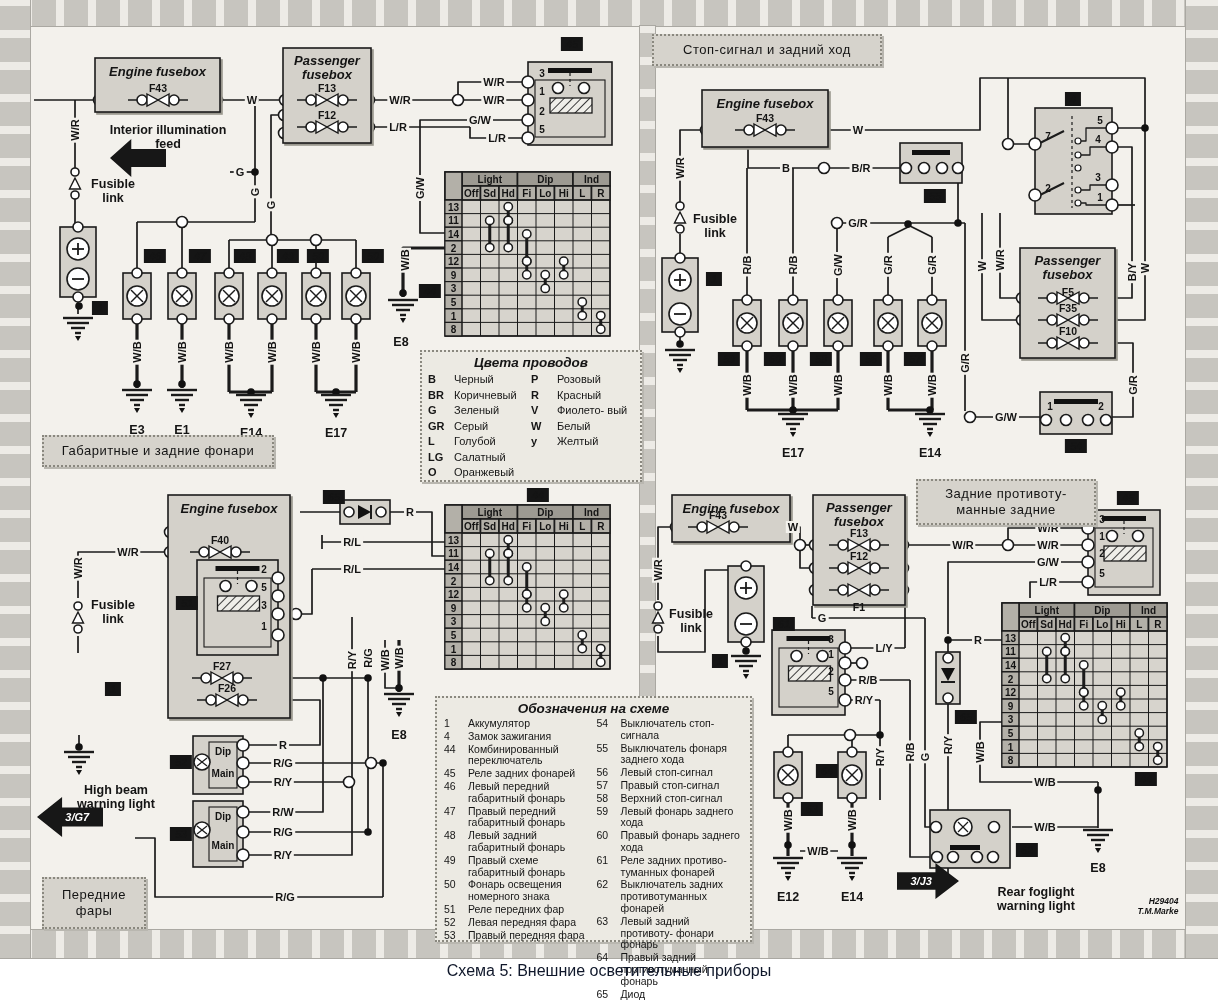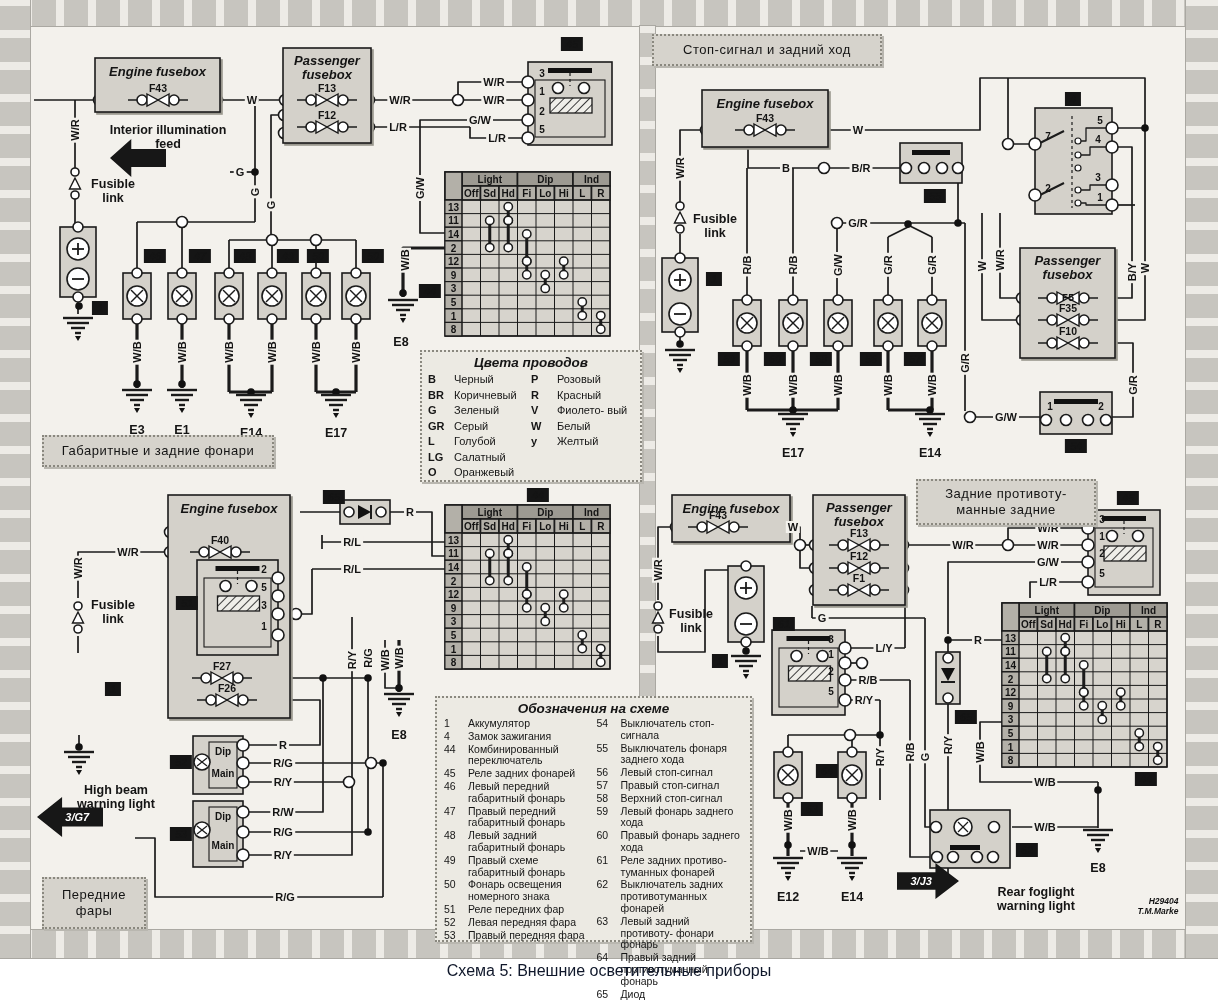--- a/index.html
+++ b/index.html
@@ -829,34 +829,34 @@
       <div class="boxtitle" style="left: 157.5px; top: 72px; white-space: pre-line;">Engine fusebox</div>
       <div class="fusename" style="left: 158px; top: 88px; white-space: pre-line;">F43</div>
       <div class="boxtitle" style="left: 327px; top: 68px; white-space: pre-line;">Passenger
 fusebox</div>
       <div class="fusename" style="left: 327px; top: 88px; white-space: pre-line;">F13</div>
       <div class="fusename" style="left: 327px; top: 115px; white-space: pre-line;">F12</div>
       <div class="boxtitle" style="left: 765px; top: 104px; white-space: pre-line;">Engine fusebox</div>
       <div class="fusename" style="left: 765px; top: 118px; white-space: pre-line;">F43</div>
       <div class="boxtitle" style="left: 1067.5px; top: 268px; white-space: pre-line;">Passenger
 fusebox</div>
-      <div class="fusename" style="left: 1068px; top: 298px; white-space: pre-line; font-family: Liberation Mono, monospace;">F5</div>
+      <div class="fusename" style="left: 1068px; top: 292px; white-space: pre-line;">F5</div>
       <div class="fusename" style="left: 1068px; top: 308px; white-space: pre-line;">F35</div>
       <div class="fusename" style="left: 1068px; top: 331px; white-space: pre-line;">F10</div>
       <div class="boxtitle" style="left: 229px; top: 509px; white-space: pre-line;">Engine fusebox</div>
       <div class="fusename" style="left: 220px; top: 540px; white-space: pre-line;">F40</div>
       <div class="fusename" style="left: 222px; top: 666px; white-space: pre-line;">F27</div>
       <div class="fusename" style="left: 227px; top: 688px; white-space: pre-line;">F26</div>
       <div class="boxtitle" style="left: 731px; top: 509px; white-space: pre-line;">Engine fusebox</div>
       <div class="fusename" style="left: 718px; top: 515px; white-space: pre-line;">F43</div>
       <div class="boxtitle" style="left: 859px; top: 515px; white-space: pre-line;">Passenger
 fusebox</div>
       <div class="fusename" style="left: 859px; top: 533px; white-space: pre-line;">F13</div>
       <div class="fusename" style="left: 859px; top: 556px; white-space: pre-line;">F12</div>
-      <div class="fusename" style="left: 859px; top: 578px; white-space: pre-line; text-align: right;">F1</div>
+      <div class="fusename" style="left: 859px; top: 607px; white-space: pre-line; text-align: right;">F1</div>
       <div class="pinno" style="left: 542px; top: 73px; white-space: pre-line;">3</div>
       <div class="pinno" style="left: 542px; top: 91px; white-space: pre-line;">1</div>
       <div class="pinno" style="left: 542px; top: 111px; white-space: pre-line;">2</div>
       <div class="pinno" style="left: 542px; top: 129px; white-space: pre-line;">5</div>
       <div class="pinno" style="left: 1102px; top: 519px; white-space: pre-line;">3</div>
       <div class="pinno" style="left: 1102px; top: 536px; white-space: pre-line;">1</div>
       <div class="pinno" style="left: 1102px; top: 553px; white-space: pre-line;">2</div>
       <div class="pinno" style="left: 1102px; top: 573px; white-space: pre-line;">5</div>
       <div class="pinno" style="left: 831px; top: 639px; white-space: pre-line;">3</div>
       <div class="pinno" style="left: 831px; top: 654px; white-space: pre-line;">1</div>

